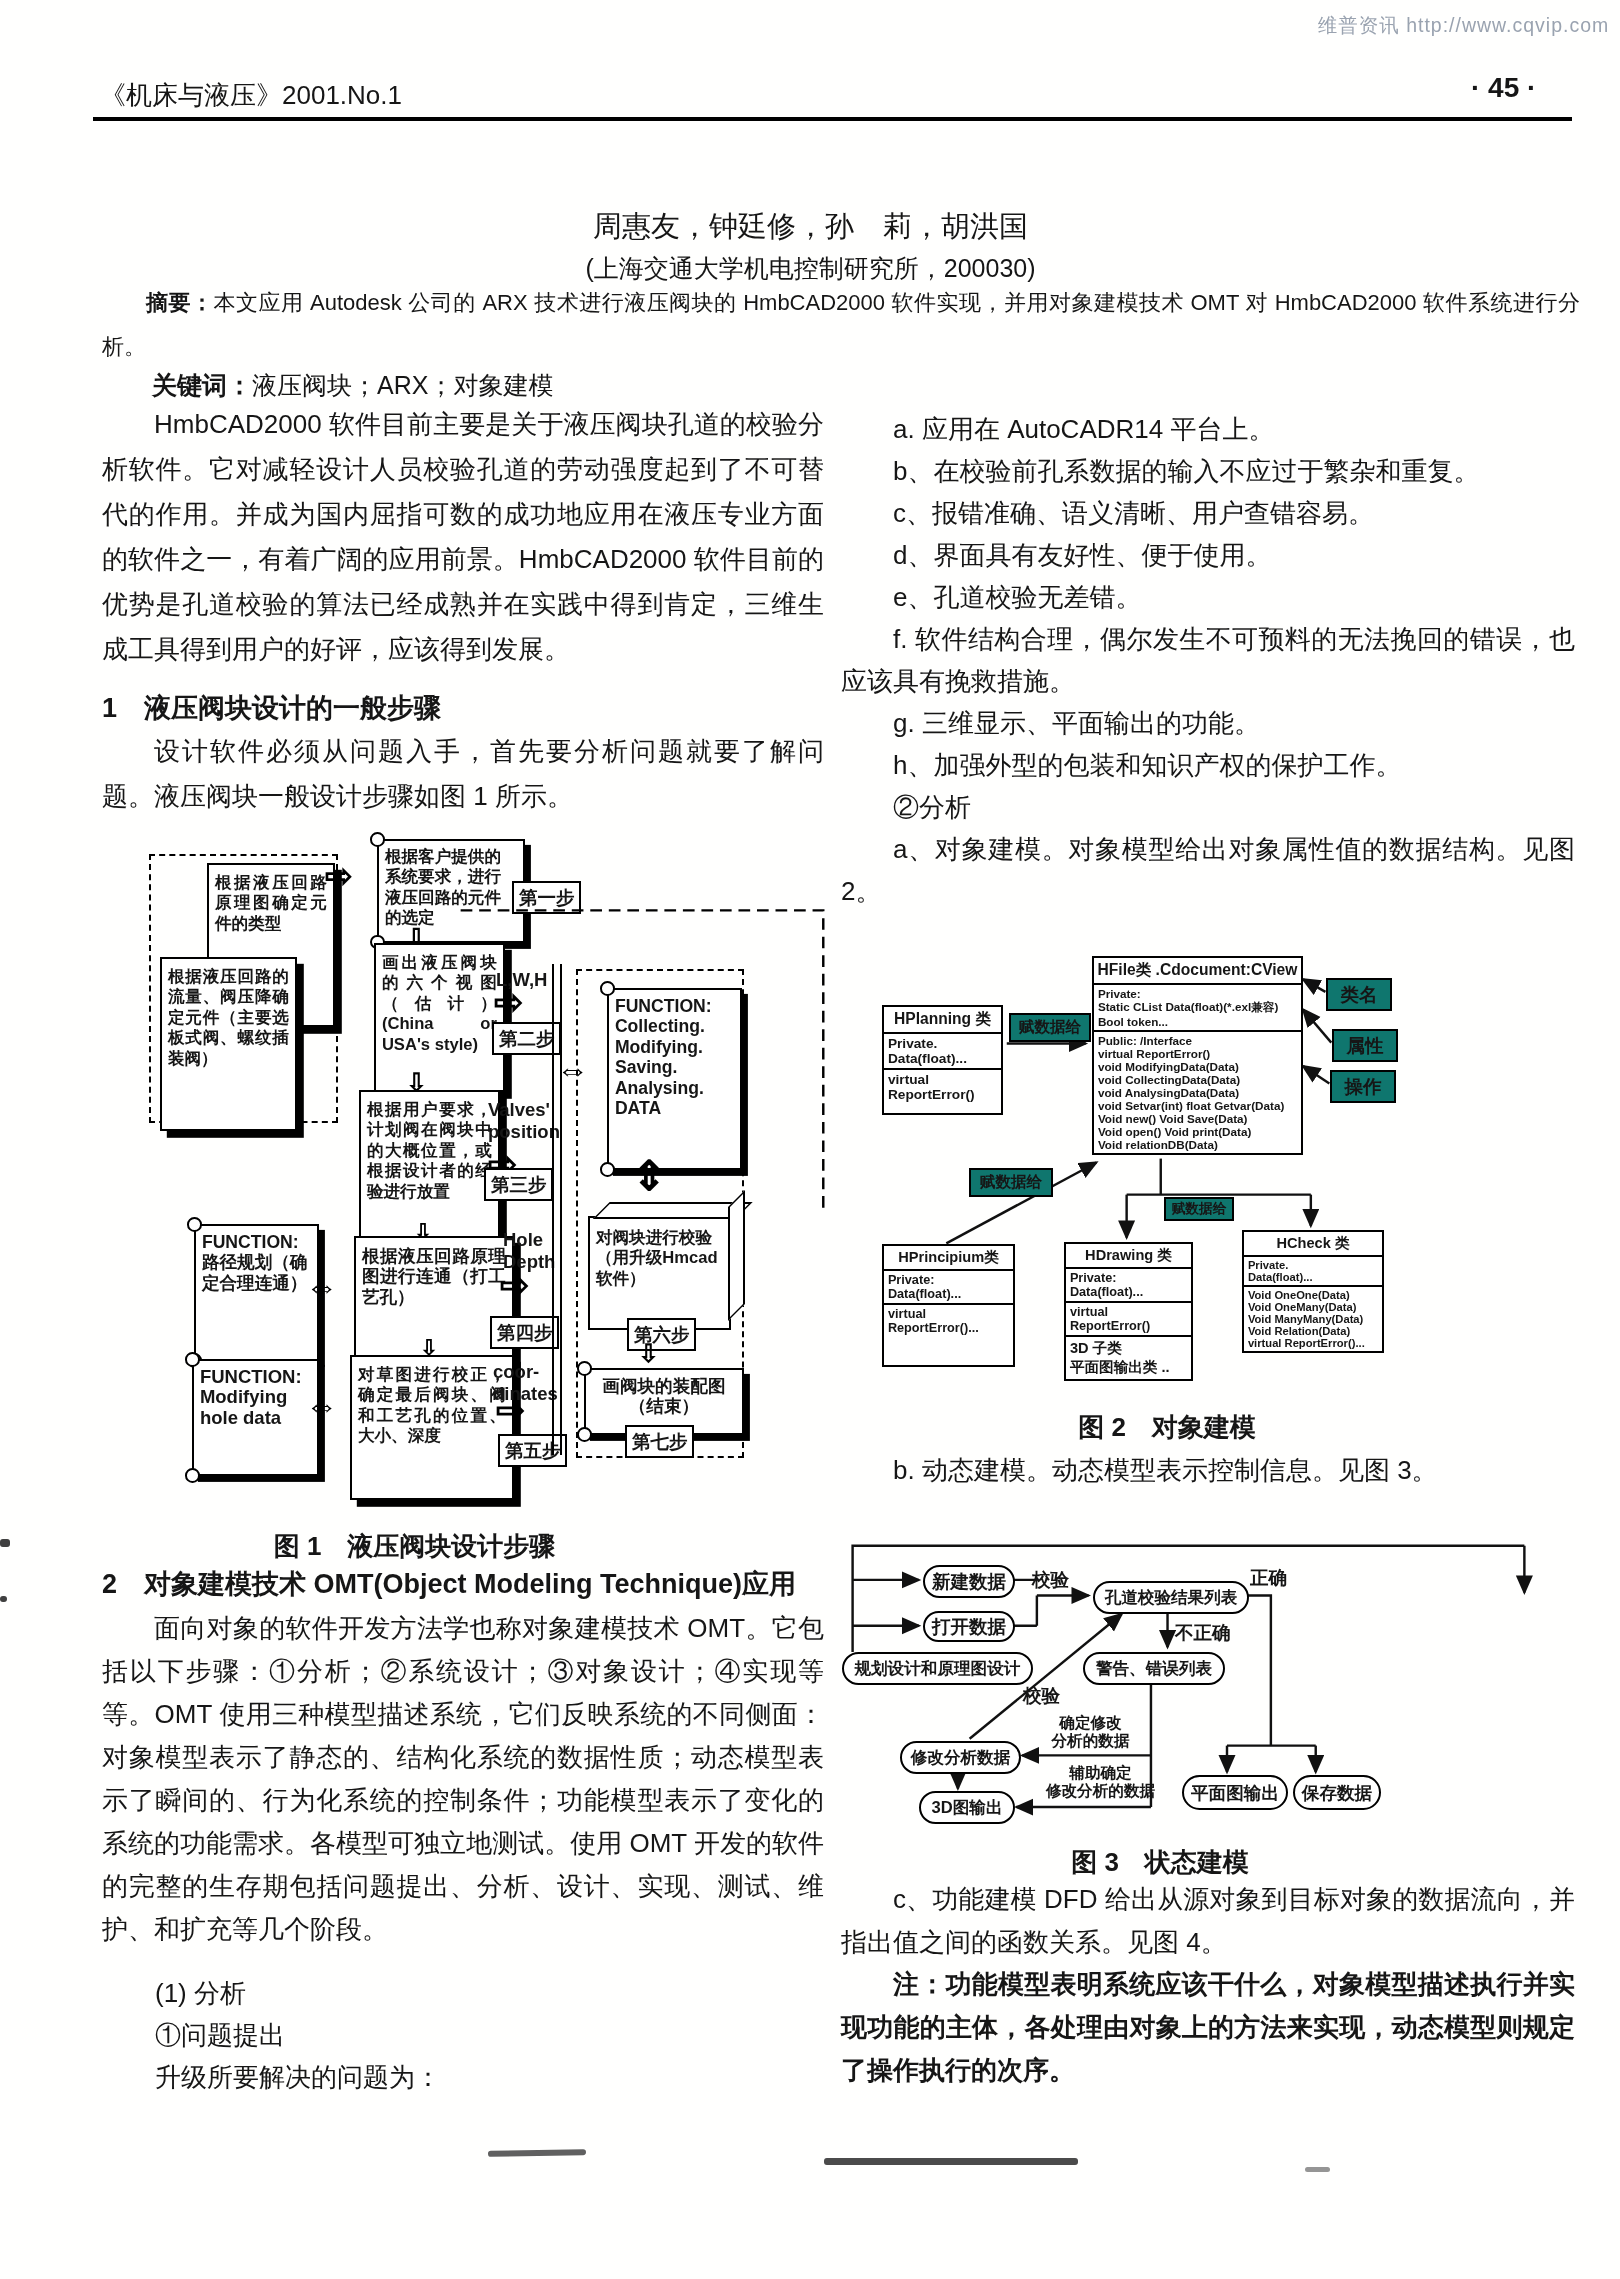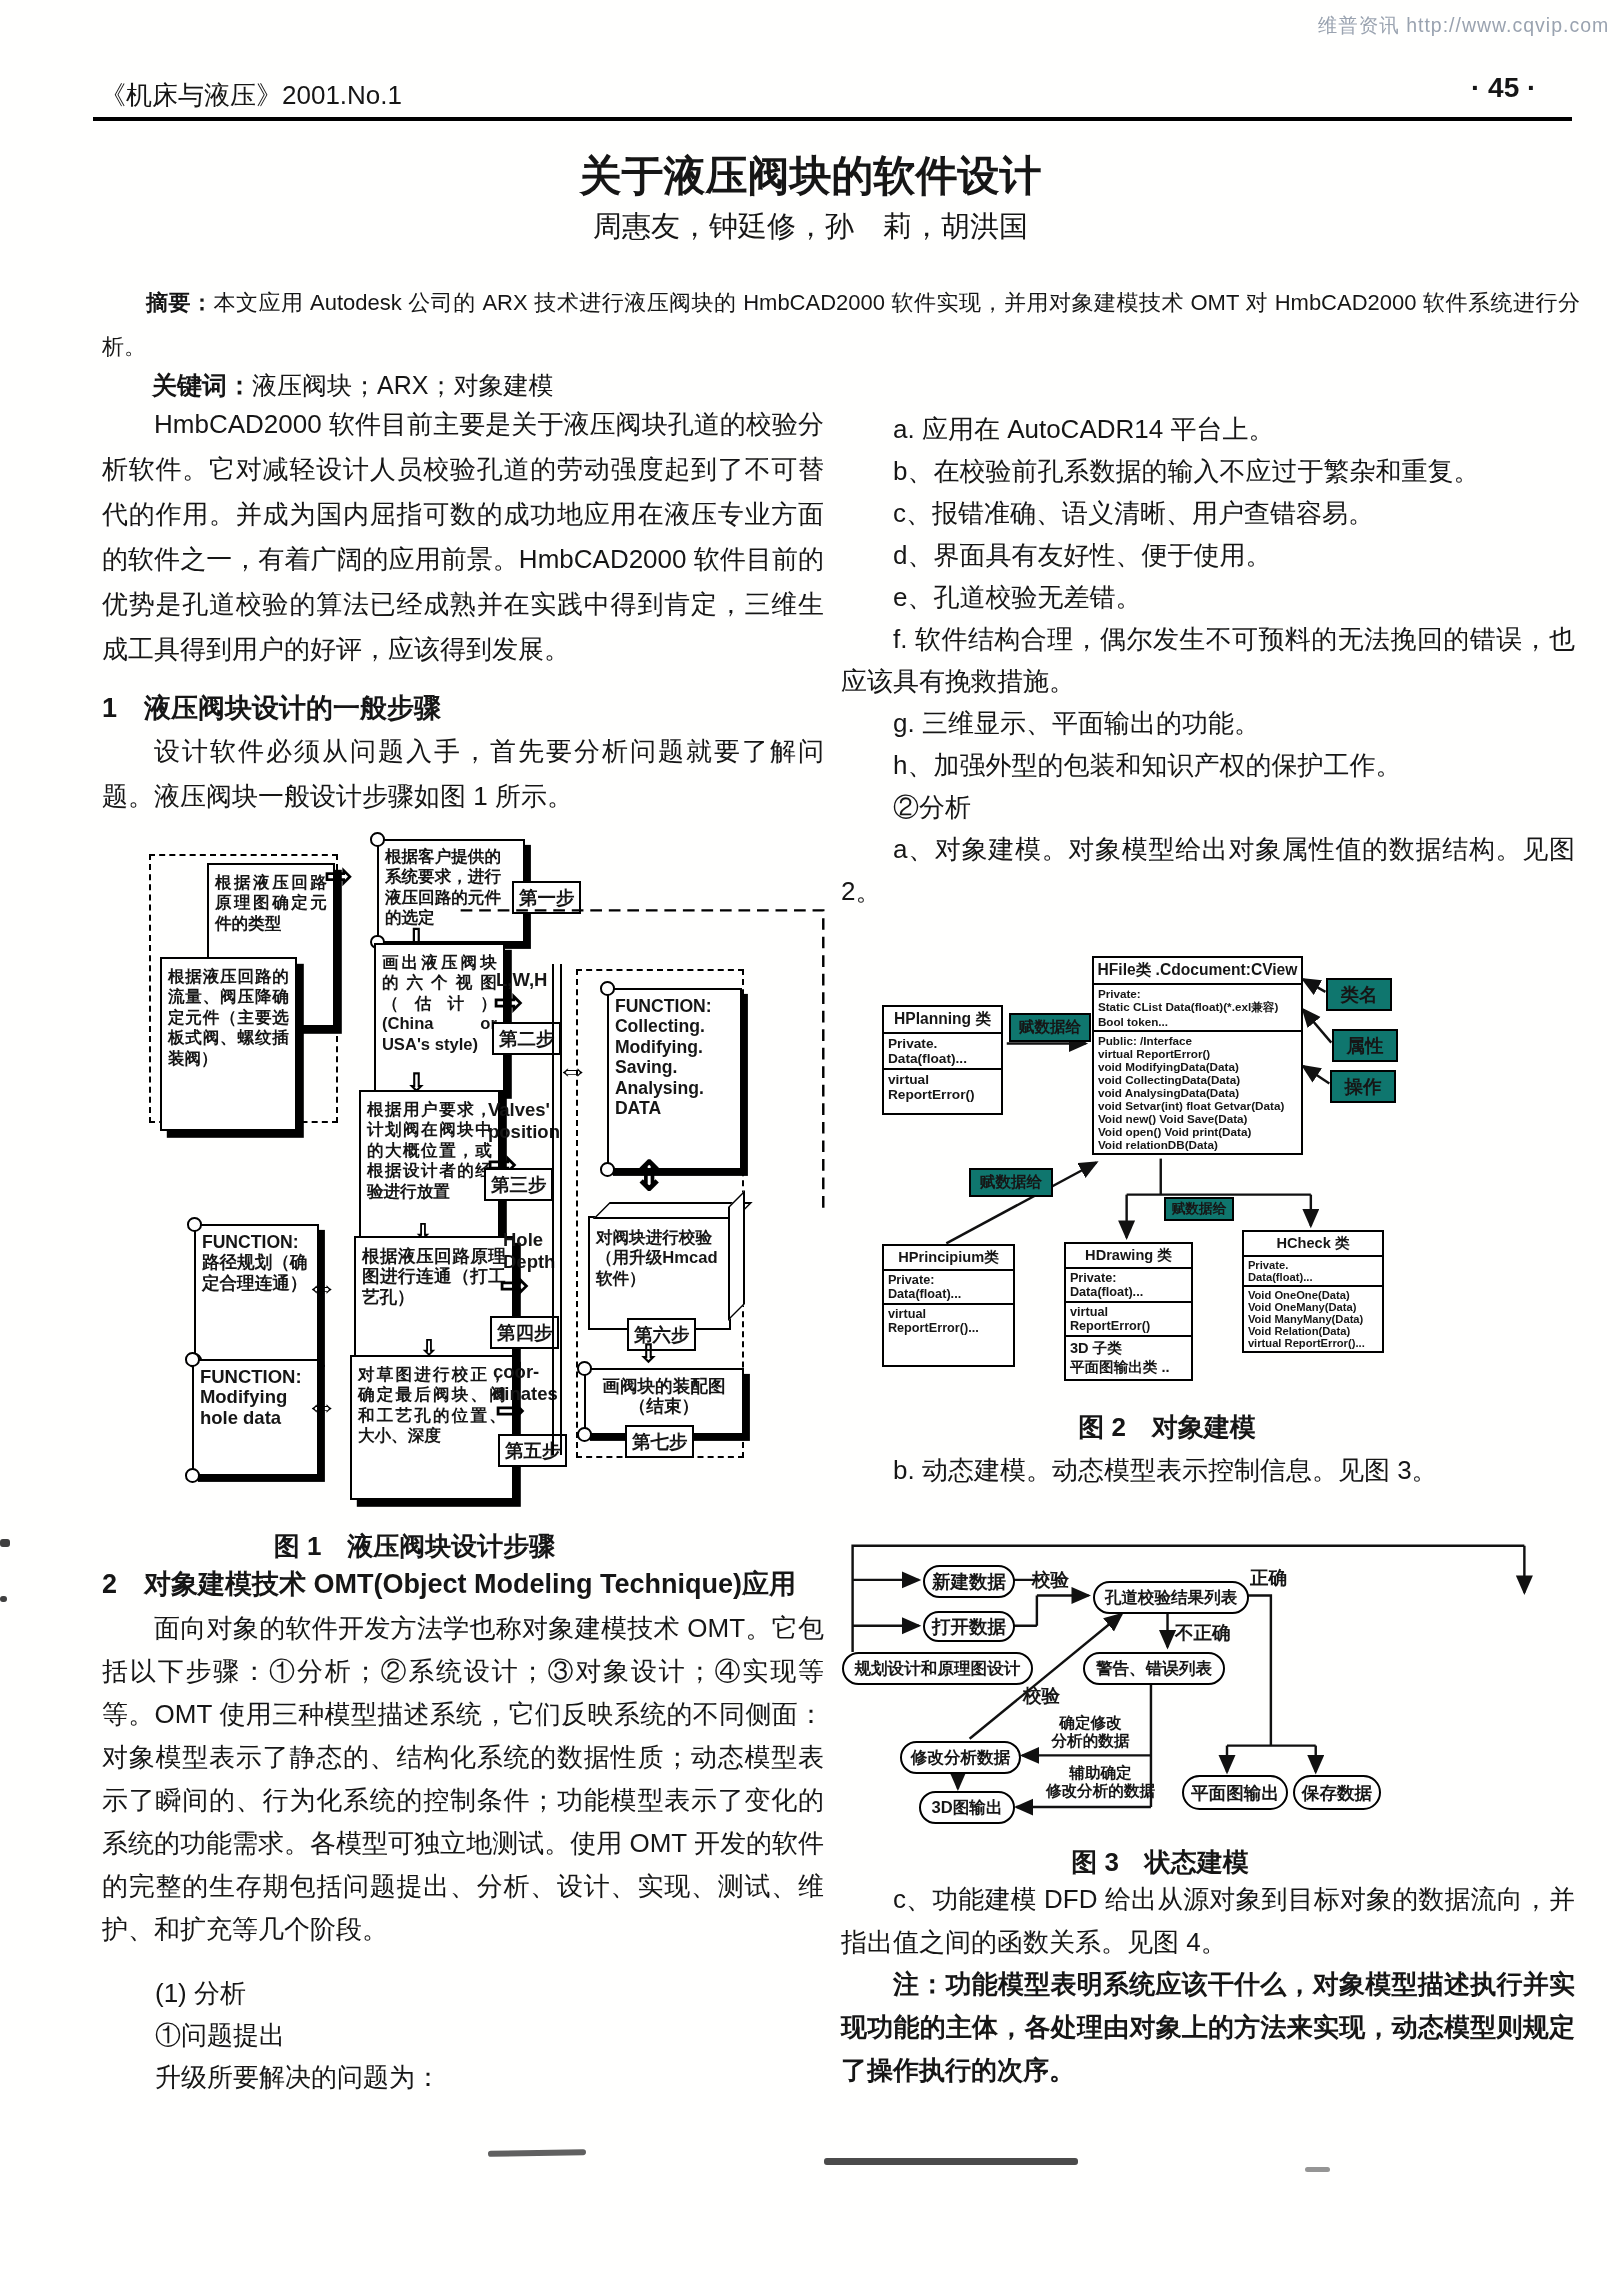--- a/index.html
+++ b/index.html
@@ -49,22 +49,22 @@
 </head>
 <body>
 
 <div class="page">
 
   <div class="watermark">维普资讯 http://www.cqvip.com</div>
   <div class="abs" style="left:100px;top:78px;font-size:26px;">《机床与液压》2001.No.1</div>
   <div class="abs" style="left:1471px;top:72px;font-size:28px;font-weight:bold;">· 45 ·</div>
   <div class="rule" style="left:93px;top:117px;width:1479px;height:3.9px;"></div>
 
-  <div class="abs center" style="left:0;top:148px;width:1621px;font-size:42px;font-weight:bold;">关于液压阀块的软件设计</div>
   <div class="abs center" style="left:0;top:207px;width:1621px;font-size:29px;">周惠友，钟廷修，孙　莉，胡洪国</div>
+  <div class="abs center" style="left:0;top:252px;width:1621px;font-size:25px;">(上海交通大学机电控制研究所，200030)</div>
 
   <p class="abs" style="left:102px;top:281px;width:1478px;font-size:22px;line-height:44px;text-indent:2em;text-align:justify;margin:0;"><b>摘要：</b><span>本文应用 Autodesk 公司的 ARX 技术进行液压阀块的 HmbCAD2000 软件实现，并用对象建模技术 OMT 对 HmbCAD2000 软件系统进行分析。</span></p>
   <p class="abs" style="left:102px;top:369px;width:1478px;font-size:25px;text-indent:2em;margin:0;"><b>关键词：</b><span>液压阀块；ARX；对象建模</span></p>
 
   <p class="abs body-text" style="left:102px;top:402px;width:722px;">HmbCAD2000 软件目前主要是关于液压阀块孔道的校验分析软件。它对减轻设计人员校验孔道的劳动强度起到了不可替代的作用。并成为国内屈指可数的成功地应用在液压专业方面的软件之一，有着广阔的应用前景。HmbCAD2000 软件目前的优势是孔道校验的算法已经成熟并在实践中得到肯定，三维生成工具得到用户的好评，应该得到发展。</p>
   <div class="abs h-sec" style="left:102px;top:690px;">1　液压阀块设计的一般步骤</div>
   <p class="abs body-text" style="left:102px;top:729px;width:722px;">设计软件必须从问题入手，首先要分析问题就要了解问题。液压阀块一般设计步骤如图 1 所示。</p>
 
   <div class="abs" style="left:98px;top:834px;width:736px;height:683px;">
 

